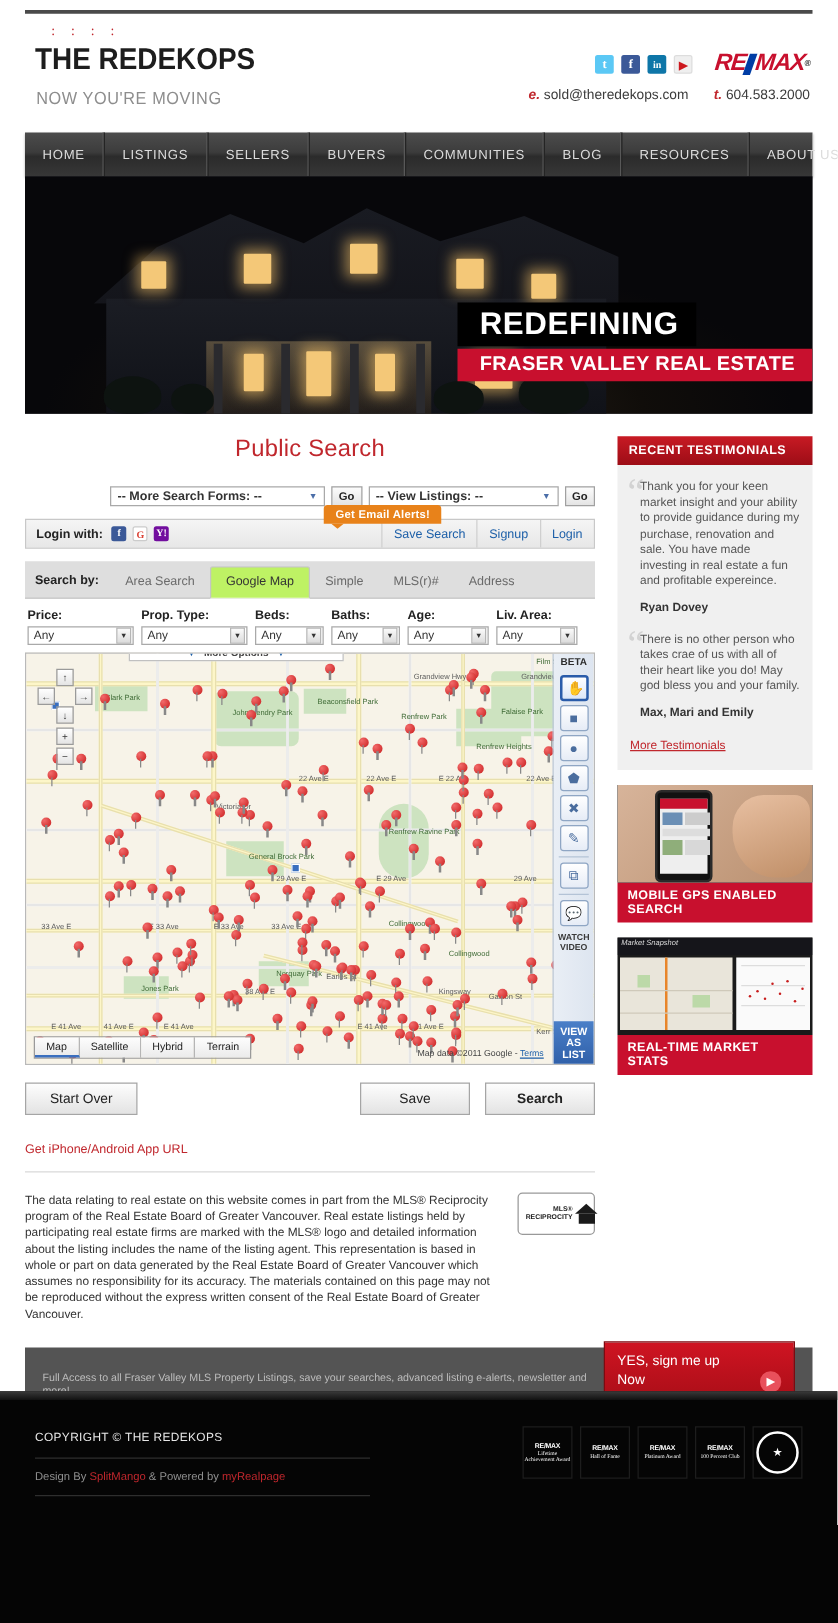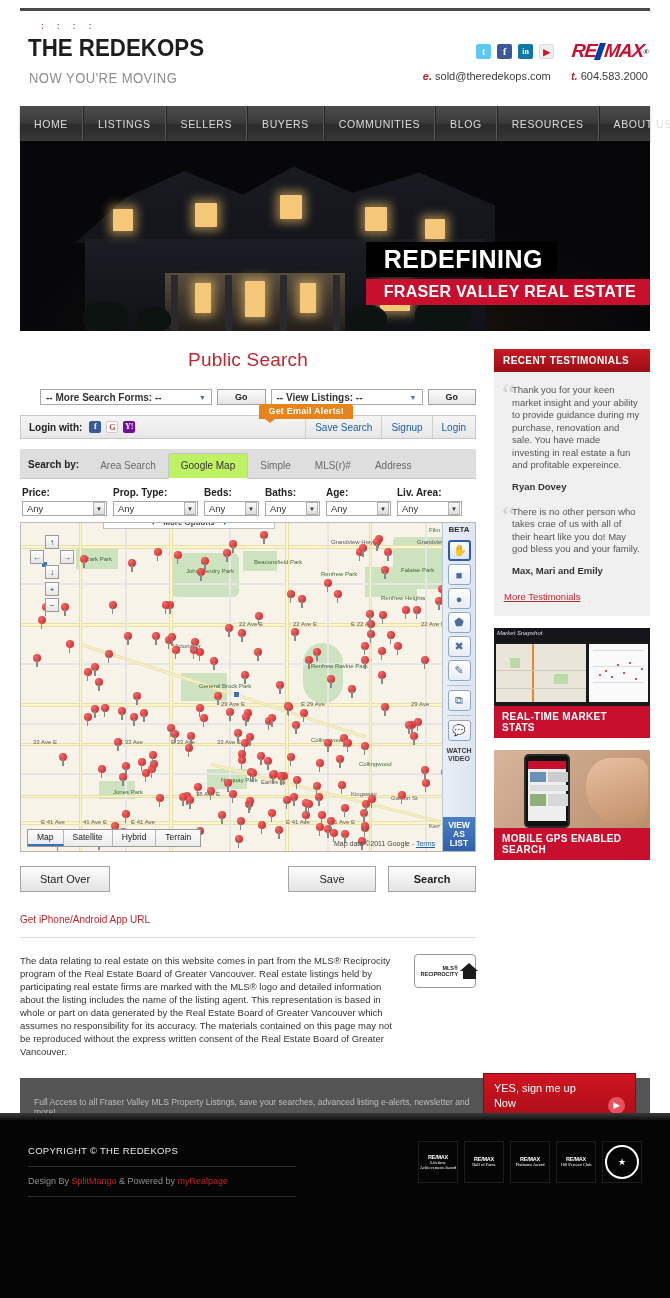--- a/index.html
+++ b/index.html
@@ -76,21 +76,21 @@
   .page-title { color:#c0272d; font-size:19px; font-weight:normal; margin-bottom:18px; letter-spacing:.2px;text-align:center;}
 
   .form-row { display:flex; justify-content:flex-end; gap:5px; align-items:center; margin-bottom:10px;font-weight:bold; }
   .sel { height:16px; border:1px solid #a9a9a9; background:#fff; font-size:10px; color:#333;
          display:flex; align-items:center; padding:0 2px 0 5px; position:relative; }
   .sel .cv { flex:1; }
   .sel .ar { width:13px; text-align:center; color:#4b6ea8; font-size:7px; }
   .sel.w1 { width:172px; }
   .sel.w2 { width:152px; }
   .go { height:16px; min-width:19px; border:1px solid #a0a0a0; background:linear-gradient(#fcfcfc,#e4e4e4);
-        font-size:9px; color:#222; display:flex; align-items:center; justify-content:center; padding:0 17px;text-align:right;}
+        font-size:9px; color:#222; display:flex; align-items:center; justify-content:center; padding:0 5px;text-align:right;}
 
   .notlogged { text-align:right; font-size:9.5px; font-weight:bold; color:#333; margin-bottom:2px; }
   .alert-tab { position:absolute; right:122px; top:-12px; background:#e8821a; color:#fff; font-size:9px;
                font-weight:bold; padding:2px 9px 3px; border-radius:3px 3px 0 0; letter-spacing:.2px; }
   .alert-tab:after { content:""; position:absolute; left:6px; bottom:-4px; border-left:5px solid transparent;
                      border-right:5px solid transparent; border-top:4px solid #e8821a; }
   .loginbar { position:relative; height:24px; background:linear-gradient(#f5f5f5,#e7e7e7);
               border:1px solid #c8c8c8; display:flex; align-items:center; font-size:10px; }
   .loginbar .lw { padding-left:8px; color:#222; font-weight:bold; }
   .lb-icons { display:flex; gap:5px; margin-left:7px; align-items:center; }
@@ -746,20 +746,38 @@
               <span class="quote">“</span>
               <div class="testi-t">There is no other person who takes crae of us with all of their heart like you do! May god bless you and your family.</div>
               <div class="testi-a">Max, Mari and Emily</div>
             </div>
             <a href="#" class="morelink">More Testimonials</a>
           </div>
         </div>
 
         <div class="promo">
           <div class="promo-img">
+            <div class="mob-bg"></div>
+            <div class="phone">
+              <div class="ph-scr">
+                <div class="ph-red"></div>
+                <div style="position:absolute;left:2px;top:11px;width:16px;height:10px;background:#6b8fb5;"></div>
+                <div style="position:absolute;left:20px;top:11px;width:20px;height:10px;background:#ccc;"></div>
+                <div style="position:absolute;left:2px;top:24px;width:38px;height:6px;background:#ddd;"></div>
+                <div style="position:absolute;left:2px;top:33px;width:16px;height:12px;background:#8fae7a;"></div>
+                <div style="position:absolute;left:20px;top:33px;width:20px;height:12px;background:#d8d8d8;"></div>
+              </div>
+            </div>
+            <div class="finger"></div>
+          </div>
+          <div class="promo-cap">MOBILE GPS ENABLED SEARCH</div>
+        </div>
+
+        <div class="promo">
+          <div class="promo-img">
             <div class="snap-top"></div>
             <div class="snap-ttl">Market Snapshot</div>
             <div class="snap-map">
               <div style="position:absolute;left:36px;top:0;width:2px;height:58px;background:#e8852a;"></div>
               <div style="position:absolute;left:0;top:26px;width:90px;height:1px;background:#cfc9ba;"></div>
               <div style="position:absolute;left:0;top:44px;width:90px;height:1px;background:#cfc9ba;"></div>
               <div style="position:absolute;left:14px;top:14px;width:10px;height:10px;background:#bcd9a8;"></div>
               <div style="position:absolute;left:58px;top:30px;width:14px;height:10px;background:#bcd9a8;"></div>
             </div>
             <div class="snap-chart">
@@ -770,38 +788,20 @@
                 <span class="sp" style="left:16px;top:26px;"></span>
               <span class="sp" style="left:22px;top:32px;"></span>
                 <span class="sp" style="left:28px;top:20px;"></span>
               <span class="sp" style="left:34px;top:28px;"></span>
                 <span class="sp" style="left:40px;top:18px;"></span>
               <span class="sp" style="left:46px;top:34px;"></span>
                 <span class="sp" style="left:52px;top:24px;"></span>
             </div>
           </div>
           <div class="promo-cap">REAL-TIME MARKET STATS</div>
-        </div>
-
-        <div class="promo">
-          <div class="promo-img">
-            <div class="mob-bg"></div>
-            <div class="phone">
-              <div class="ph-scr">
-                <div class="ph-red"></div>
-                <div style="position:absolute;left:2px;top:11px;width:16px;height:10px;background:#6b8fb5;"></div>
-                <div style="position:absolute;left:20px;top:11px;width:20px;height:10px;background:#ccc;"></div>
-                <div style="position:absolute;left:2px;top:24px;width:38px;height:6px;background:#ddd;"></div>
-                <div style="position:absolute;left:2px;top:33px;width:16px;height:12px;background:#8fae7a;"></div>
-                <div style="position:absolute;left:20px;top:33px;width:20px;height:12px;background:#d8d8d8;"></div>
-              </div>
-            </div>
-            <div class="finger"></div>
-          </div>
-          <div class="promo-cap">MOBILE GPS ENABLED SEARCH</div>
         </div>
       </div>
     </div>
 
     <div class="cta">
       <div>
         <div class="cta-l2">Full Access to all Fraser Valley MLS Property Listings, save your searches, advanced listing e-alerts, newsletter and more!</div>
       </div>
       <div class="cta-btn">
         <div>

